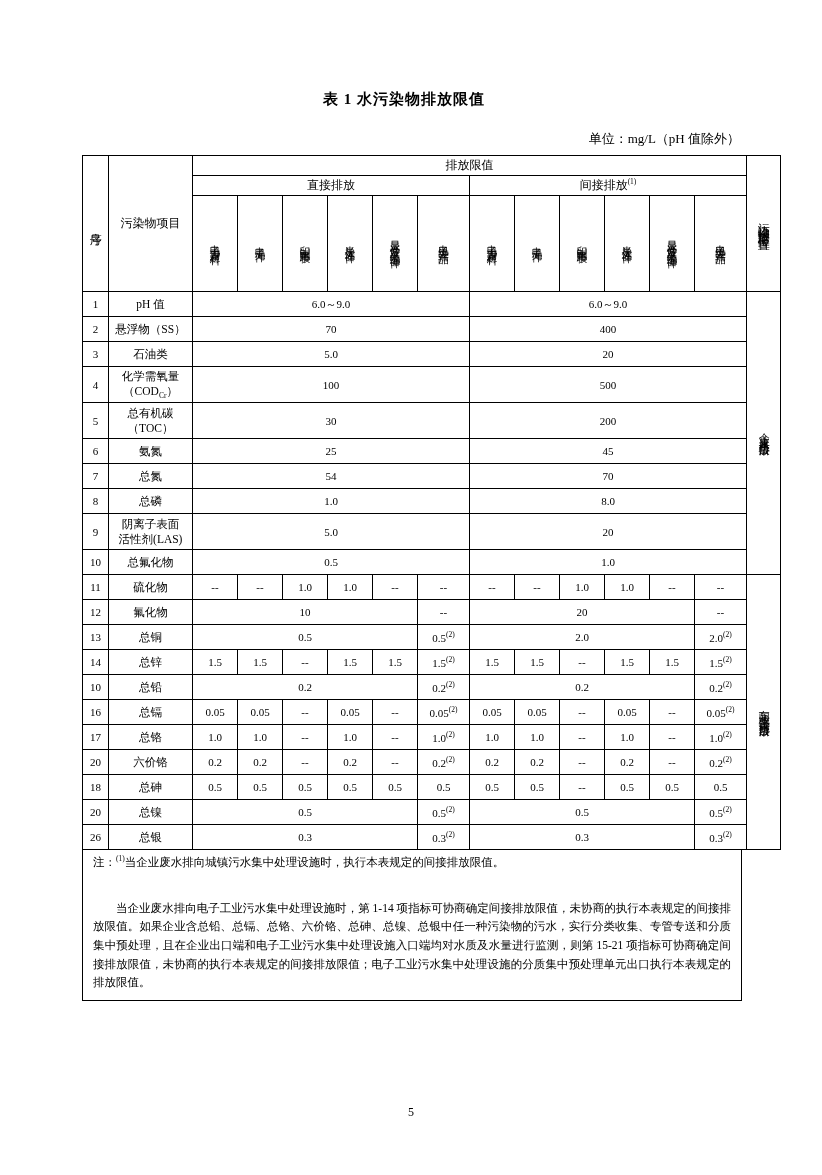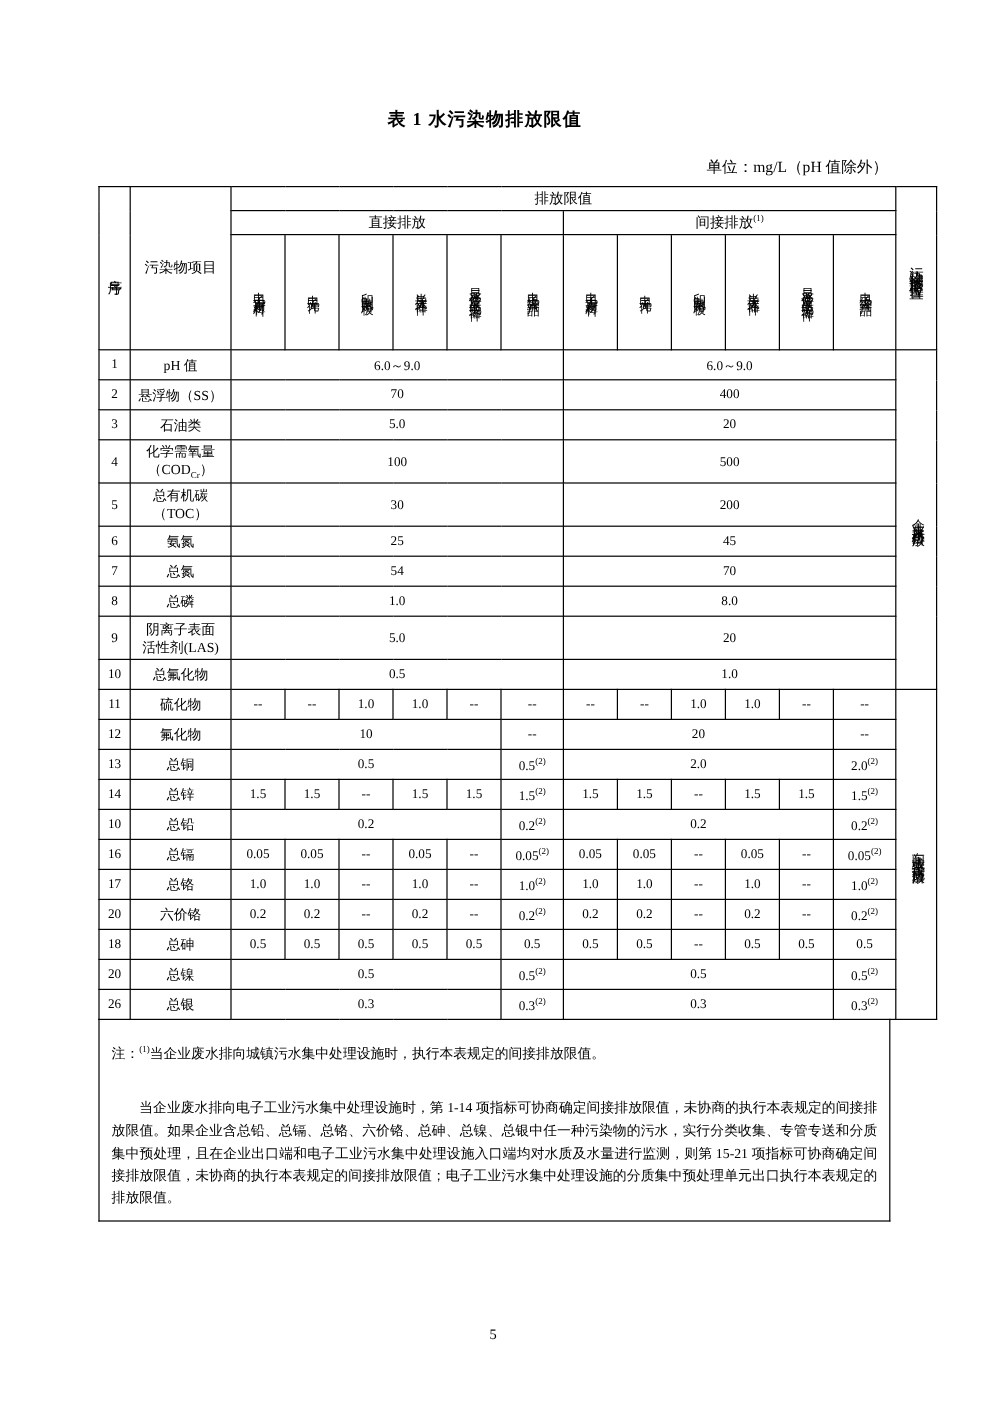--- a/index.html
+++ b/index.html
@@ -47,21 +47,21 @@
   .datacol{width:45px;}
   .termcol{width:52px;}
   .lastcol{width:34px;}
   .rowh{height:25px;}
   .rowh2{height:36px;}
   sup{font-size:7.5px;vertical-align:super;}
   .notes{
     position:absolute;left:82px;width:660px;
     border:1px solid #000;border-top:none;
     box-sizing:border-box;
-    padding:20px 10px 8px 10px;
+    padding:4px 10px 8px 10px;
     font-size:11.5px;line-height:1.62;
     text-align:justify;
   }
   .notes p{margin:0;text-indent:0;}
   .notes p.ind{text-indent:2em;margin-top:27px;}
   .pagenum{
     position:absolute;left:0;top:1105px;width:822px;text-align:center;font-size:12px;
   }
 </style>
 </head>

